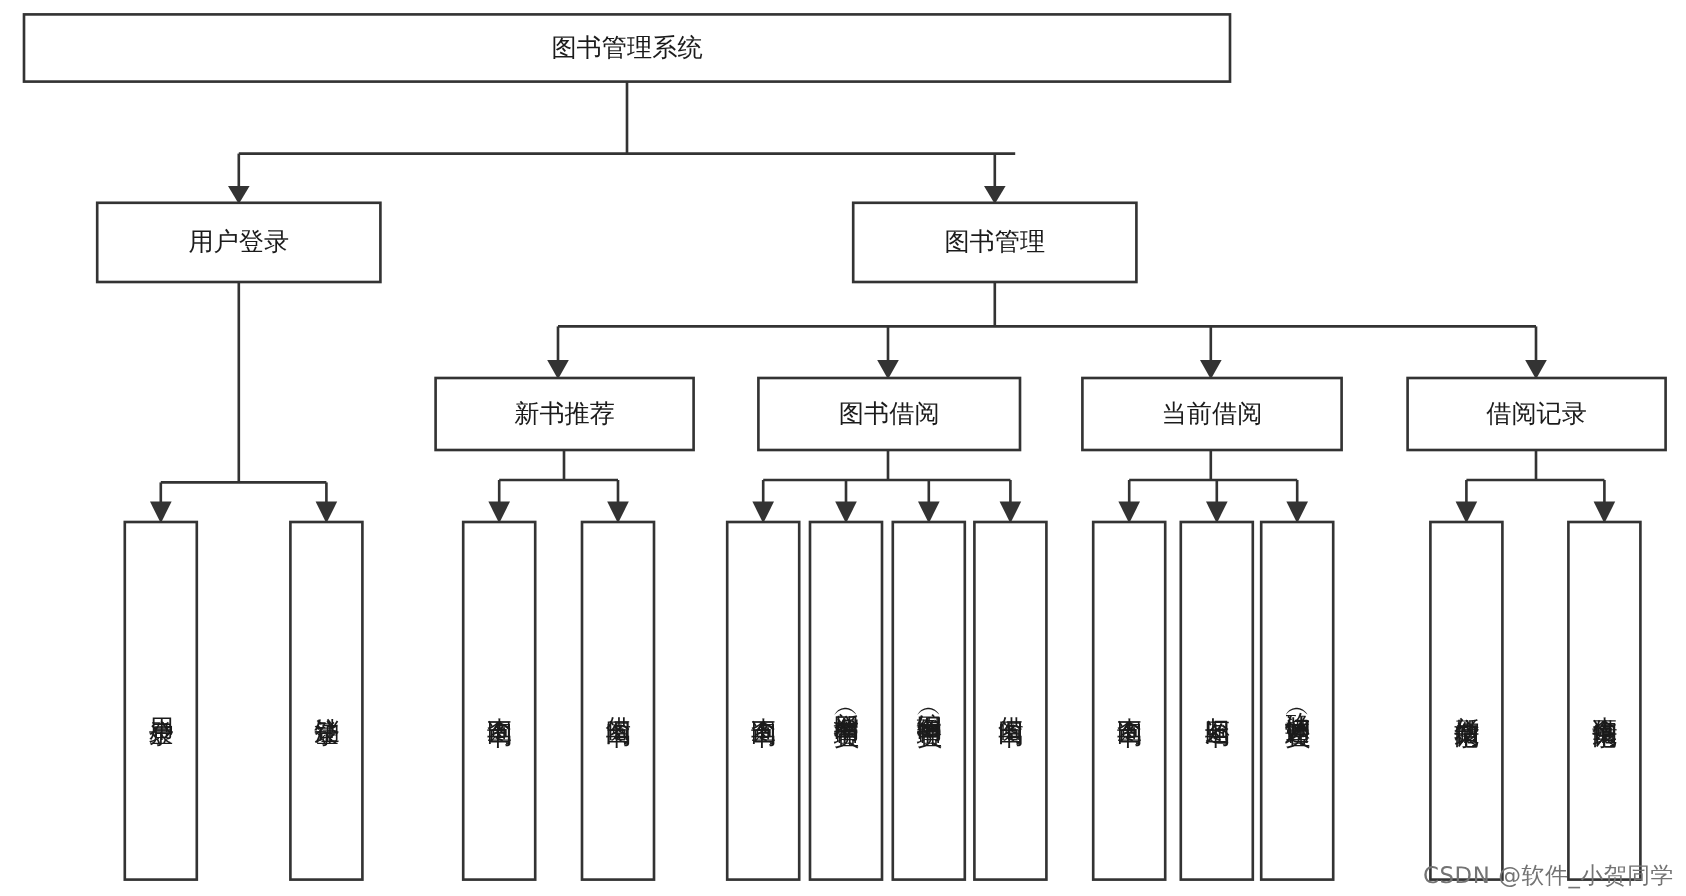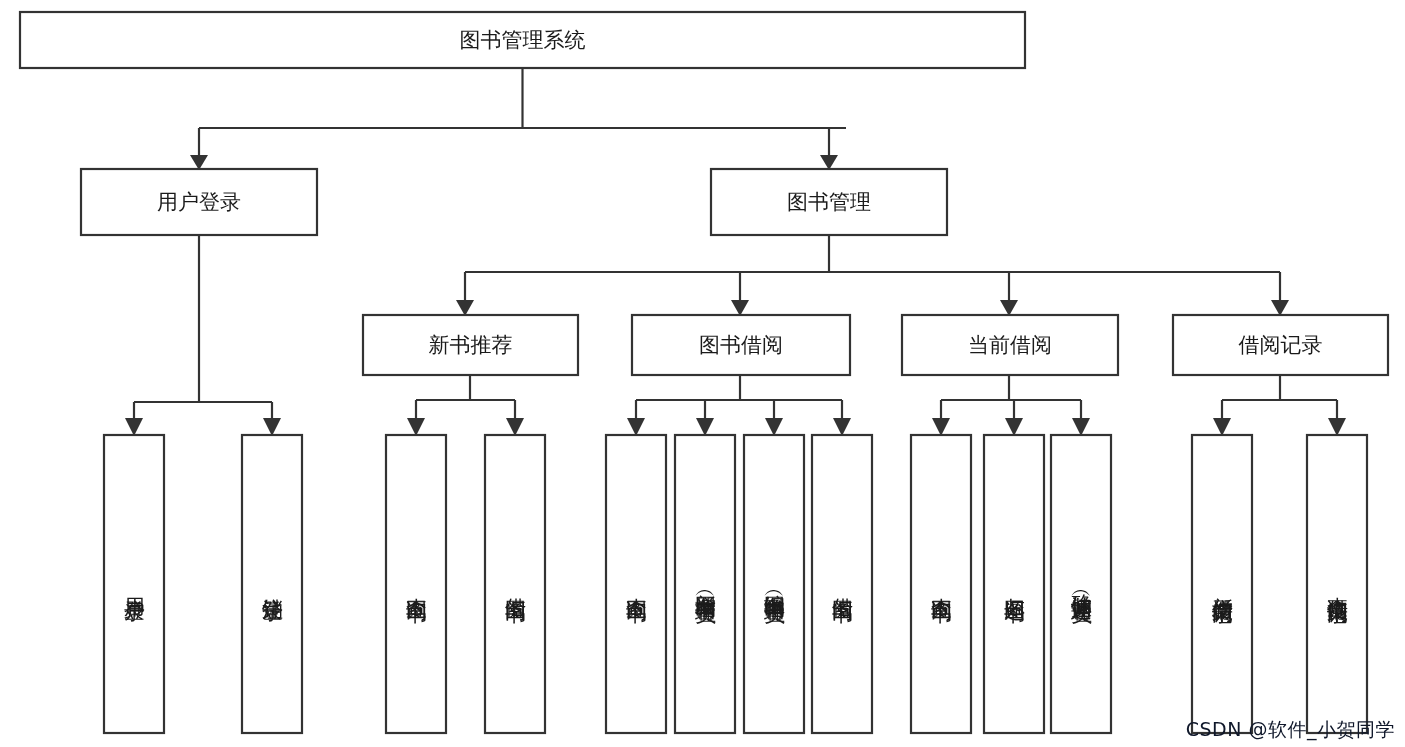--- a/index.html
+++ b/index.html
@@ -62,21 +62,21 @@
     justify-content: center;
     white-space: nowrap;
     pointer-events: none;
   }
   .watermark {
     position: absolute;
     right: 10px;
     bottom: 4px;
     font-family: "DejaVu Sans", "Liberation Sans", sans-serif;
     font-size: 19px;
-    color: #0f172a;
+    color: #737373;
     white-space: nowrap;
     letter-spacing: 0.5px;
   }
 </style>
 </head>
 <body>
 
 <div id="diagram-root">
 
   <svg class="flow" viewBox="0 0 1405 747" xmlns="http://www.w3.org/2000/svg">

